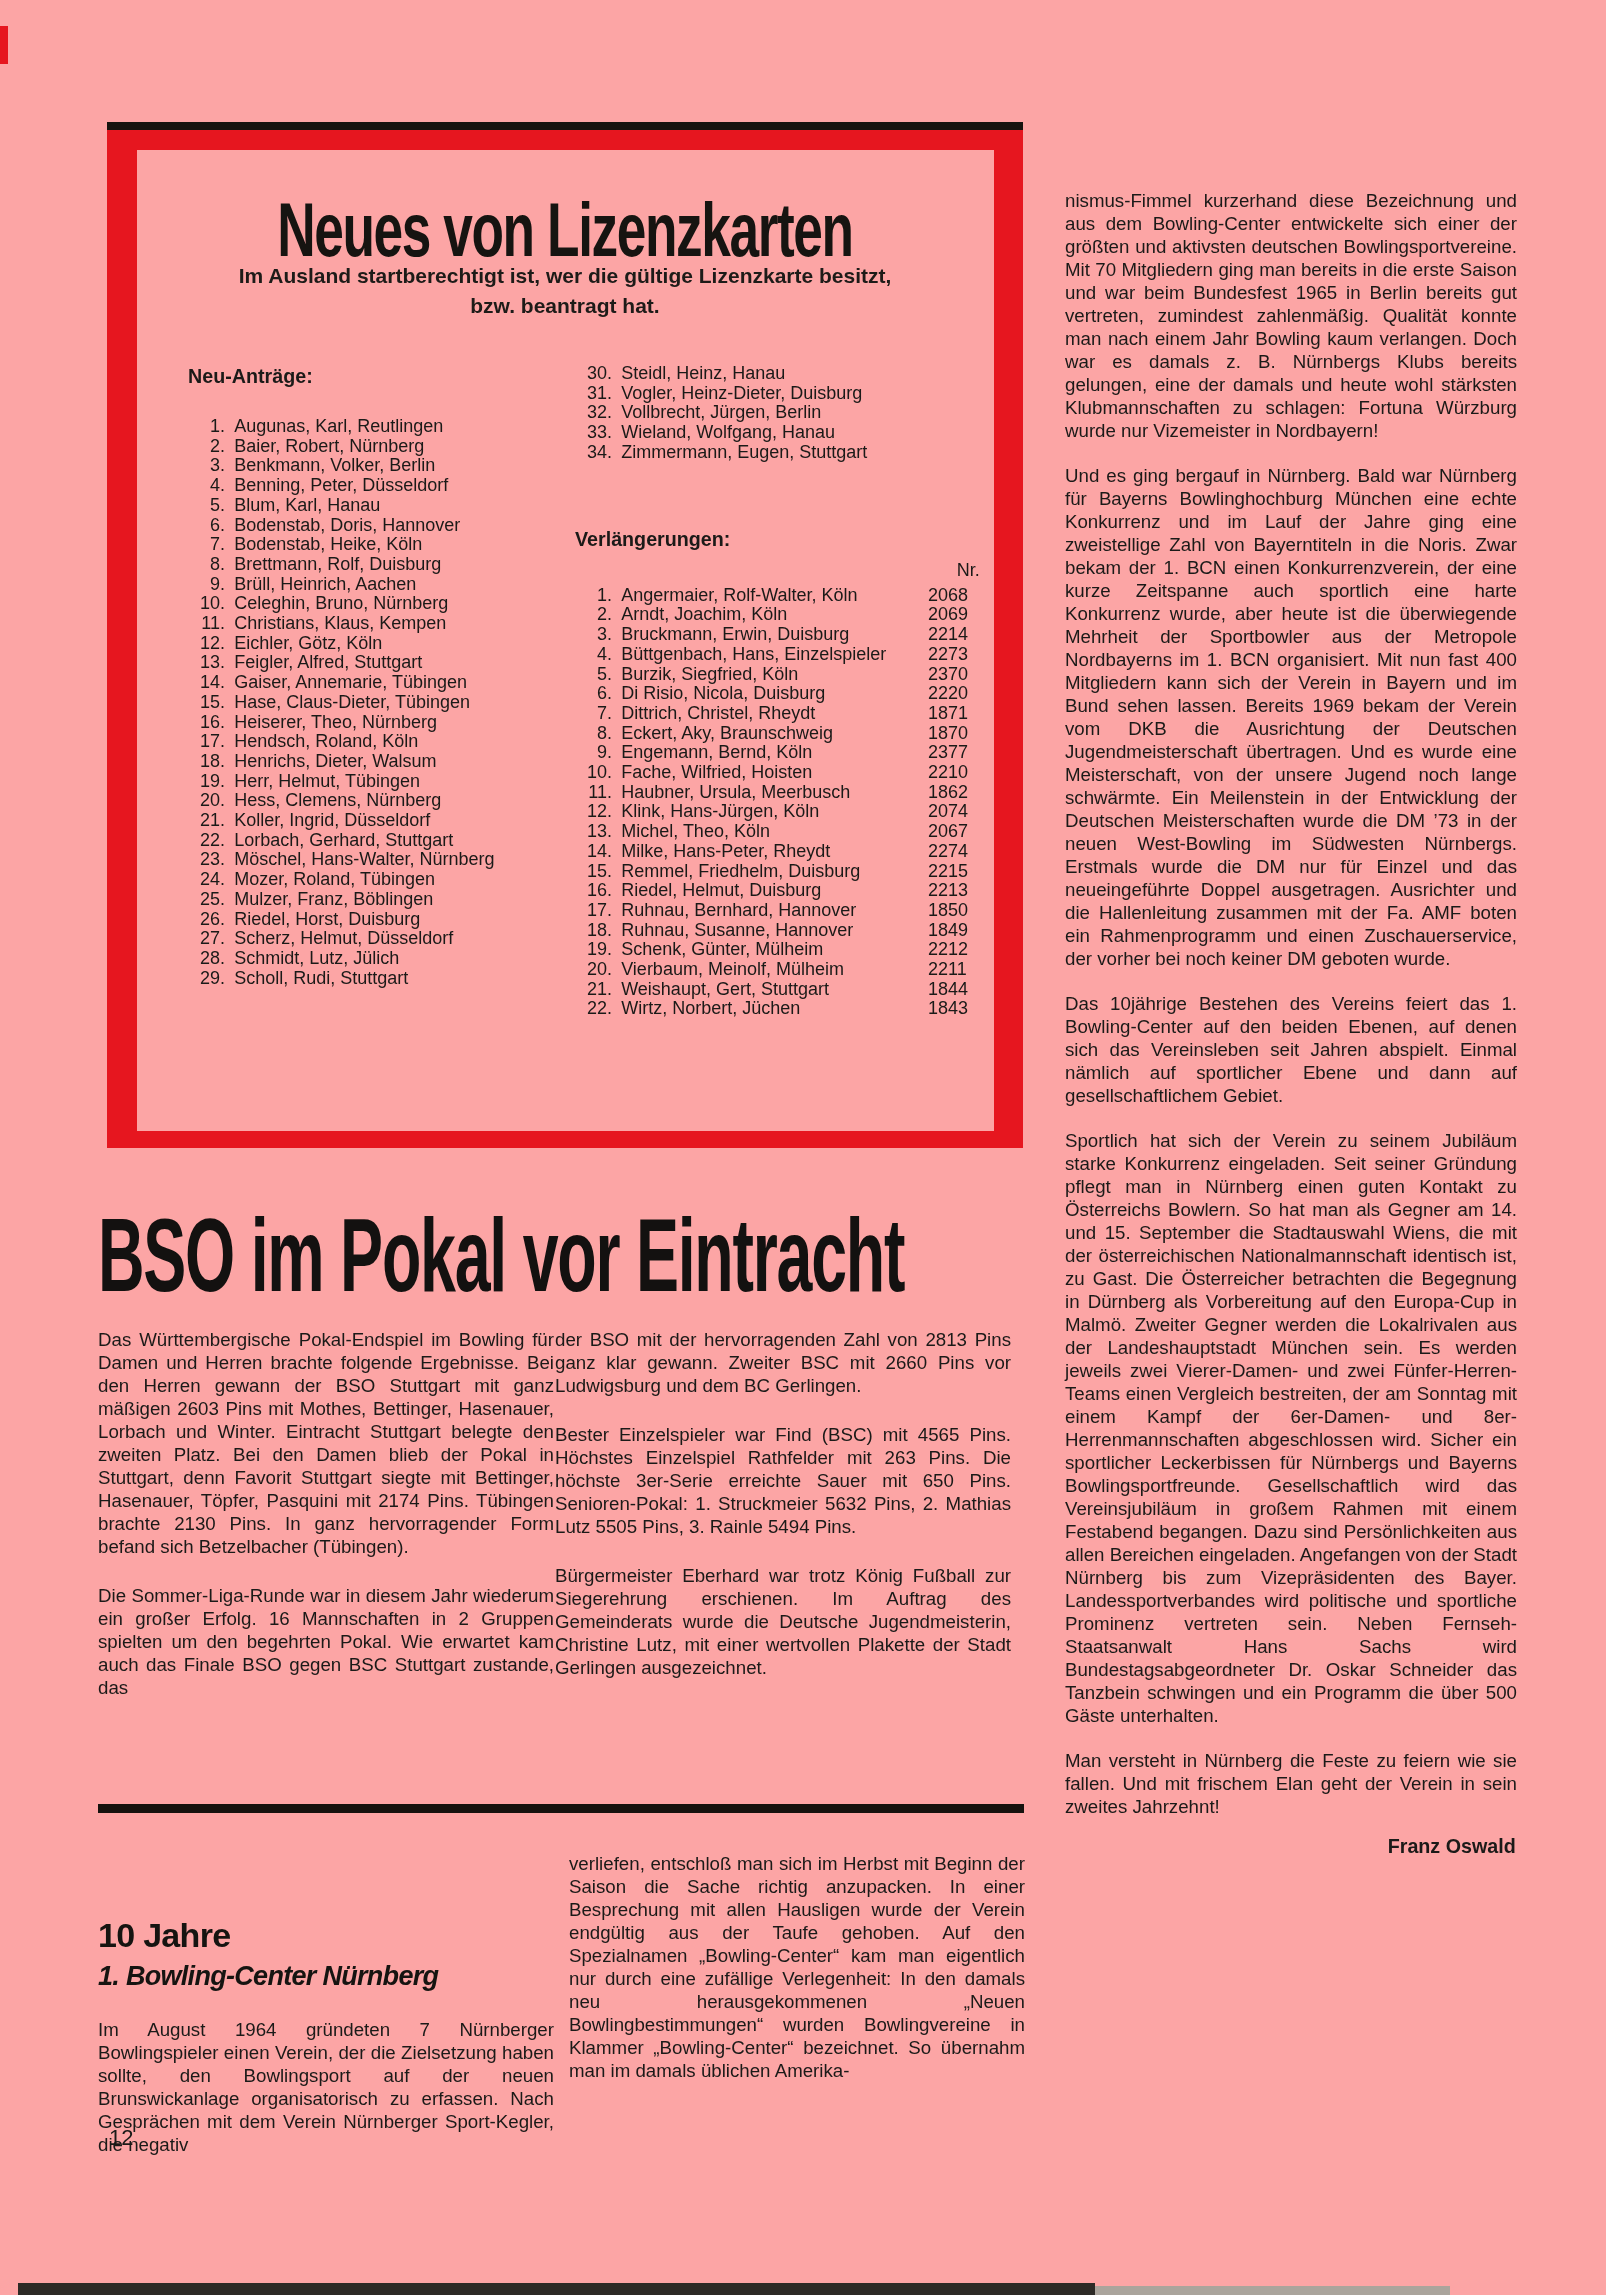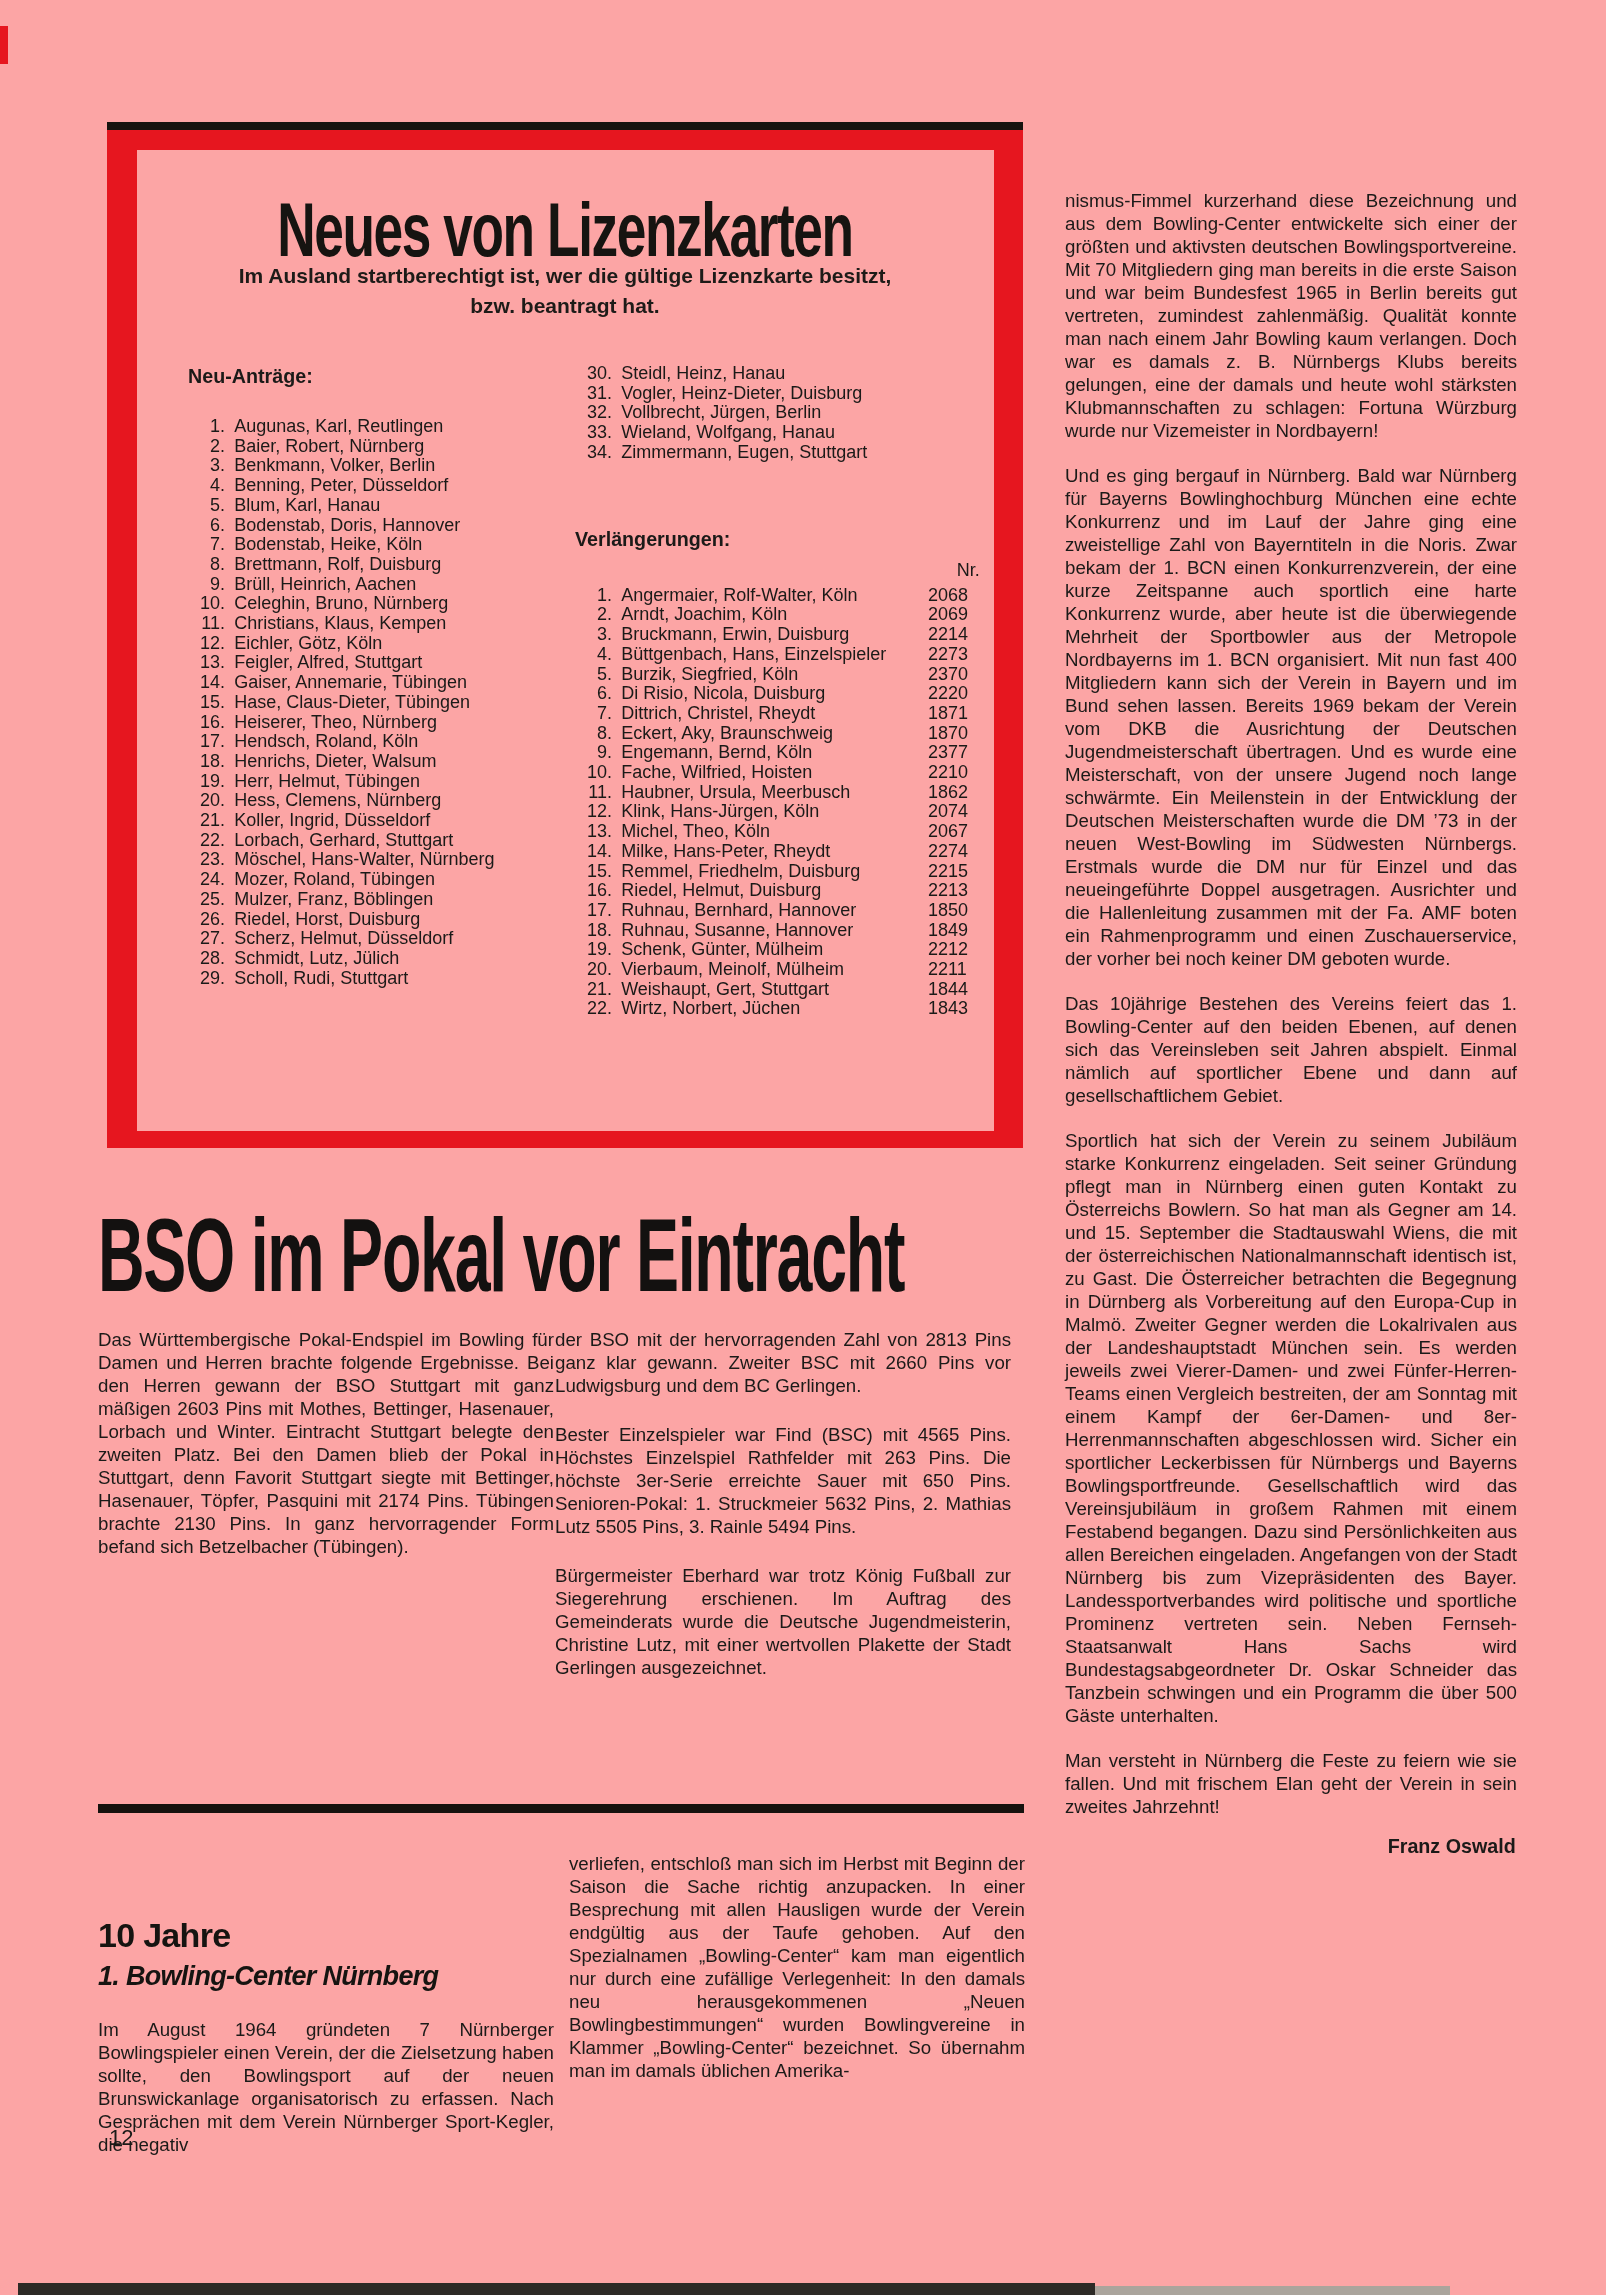--- a/index.html
+++ b/index.html
@@ -361,20 +361,21 @@
       </div>
     <div class="signature">Franz Oswald</div>
   </div>
 
   <div class="bso-headline">
     <span>BSO im Pokal vor Eintracht</span>
   </div>
   <div class="bso-cols">
     <div class="col bodytext">
         <p>Das Württembergische Pokal-Endspiel im Bowling für Damen und Herren brachte folgende Ergebnisse. Bei den Herren gewann der BSO Stuttgart mit ganz mäßigen 2603 Pins mit Mothes, Bettinger, Hasenauer, Lorbach und Winter. Eintracht Stuttgart belegte den zweiten Platz. Bei den Damen blieb der Pokal in Stuttgart, denn Favorit Stuttgart siegte mit Bettinger, Hasenauer, Töpfer, Pasquini mit 2174 Pins. Tübingen brachte 2130 Pins. In ganz hervorragender Form befand sich Betzelbacher (Tübingen).</p>
+        <p>Die Sommer-Liga-Runde war in diesem Jahr wiederum ein großer Erfolg. 16 Mannschaften in 2 Gruppen spielten um den begehrten Pokal. Wie erwartet kam auch das Finale BSO gegen BSC Stuttgart zustande, das</p>
       </div>
     <div class="col bodytext">
         <p>der BSO mit der hervorragenden Zahl von 2813 Pins ganz klar gewann. Zweiter BSC mit 2660 Pins vor Ludwigsburg und dem BC Gerlingen.</p>
         <p>Bester Einzelspieler war Find (BSC) mit 4565 Pins. Höchstes Einzelspiel Rathfelder mit 263 Pins. Die höchste 3er-Serie erreichte Sauer mit 650 Pins. Senioren-Pokal: 1. Struckmeier 5632 Pins, 2. Mathias Lutz 5505 Pins, 3. Rainle 5494 Pins.</p>
         <p>Bürgermeister Eberhard war trotz König Fußball zur Siegerehrung erschienen. Im Auftrag des Gemeinderats wurde die Deutsche Jugendmeisterin, Christine Lutz, mit einer wertvollen Plakette der Stadt Gerlingen ausgezeichnet.</p>
       </div>
   </div>
 
   <div class="divider"></div>
 

